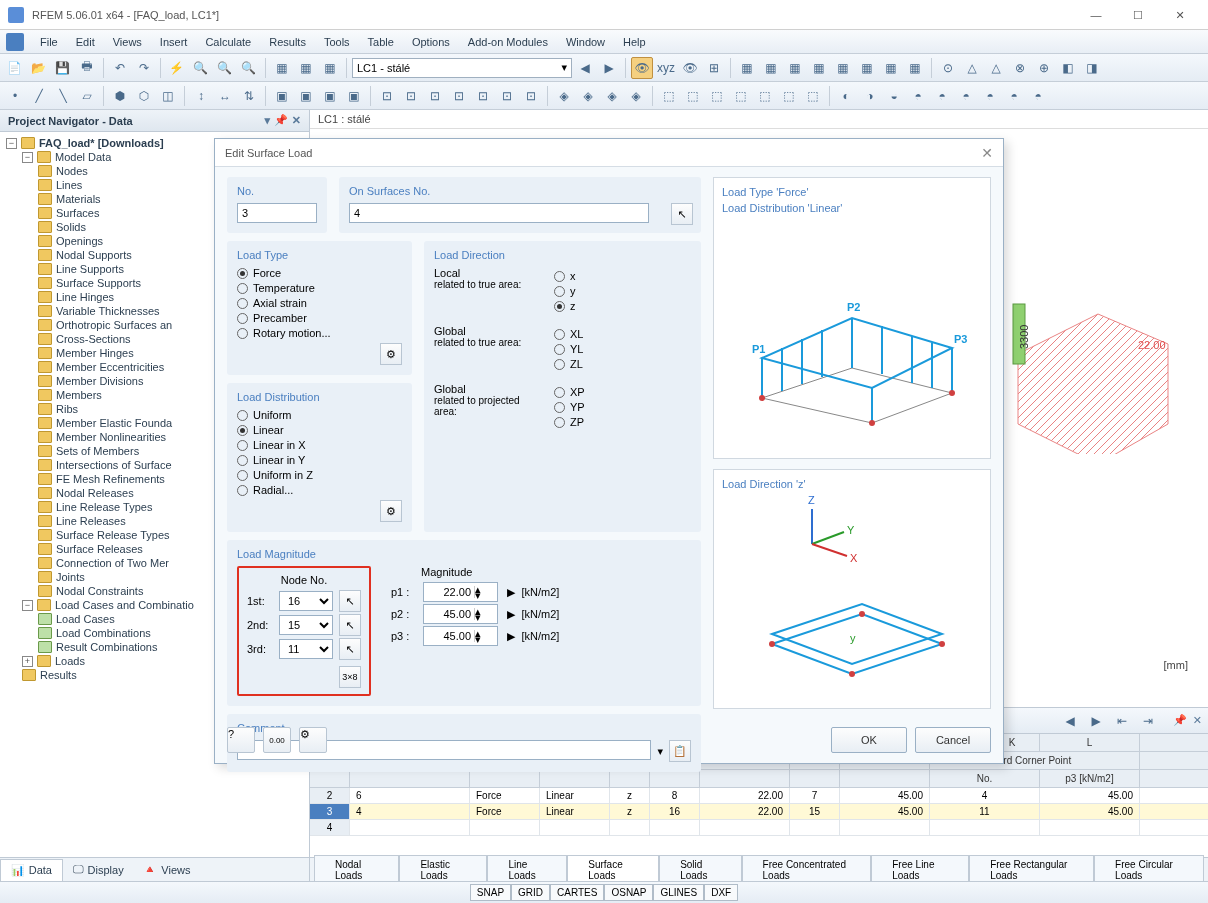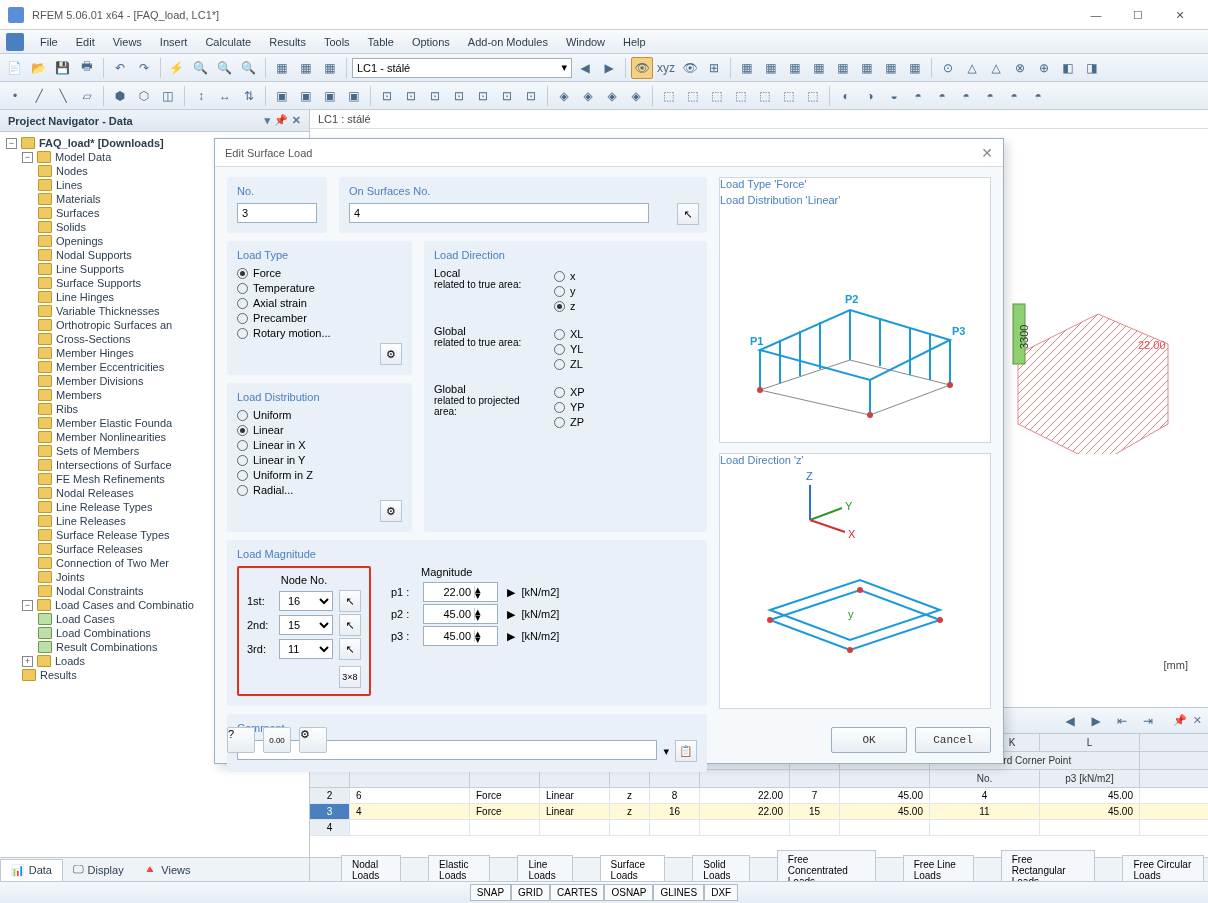--- a/index.html
+++ b/index.html
@@ -49,21 +49,21 @@
 .table-area { position:absolute; bottom:24px; left:0; right:0; height:150px; border-top:1px solid #c0cad5; background:#fff;}
 .table-toolbar { height:26px; background:linear-gradient(#f4f8fc,#e5ecf4); border-bottom:1px solid #c0cad5; display:flex; align-items:center; gap:4px; padding:0 6px;}
 .table-header-row { display:flex; background:#e8eef4; border-bottom:1px solid #c5ced8;}
 .table-header-row .th { border-right:1px solid #c5ced8; padding:3px 6px; text-align:center; font-size:10px; color:#333;}
 .data-row { display:flex; border-bottom:1px solid #e0e5ea;}
 .data-row .td { border-right:1px solid #e0e5ea; padding:2px 6px; font-size:10px; text-align:center;}
 .data-row.hl { background:#fff9d6;}
 .data-row .rownum { background:#e8eef4; font-weight:normal;}
 .data-row.hl .rownum { background:#4a7fc0; color:#fff;}
 .bottom-tabs { position:absolute; bottom:0; left:0; right:0; height:24px; background:#eef3f8; border-top:1px solid #c0cad5; display:flex; align-items:center; padding:0 4px; gap:0;}
-.bottom-tabs .btab { padding:3px 10px; border:1px solid #c0cad5; border-bottom:none; background:#f4f8fc; font-size:10px;margin-left:27px;}
+.bottom-tabs .btab { padding:3px 20px; border:1px solid #c0cad5; border-bottom:none; background:#f4f8fc; font-size:10px;}
 .bottom-tabs .btab.active { background:#fff;}
 
 
 .statusbar { position:absolute; bottom:0; left:0; right:0; height:22px; background:linear-gradient(#f4f8fc,#e5ecf4); border-top:1px solid #c0cad5; display:flex; align-items:center; justify-content:center; gap:0;}
 .statusbar .sbtn { border:1px solid #b0bcc8; padding:2px 6px; font-size:10px; background:#f8fafc;}
 
 
 .dialog { position:absolute; left:208px; top:138px; width:790px; height:626px; background:#f5f9fc; border:1px solid #9ab0c5; box-shadow: 4px 4px 10px rgba(0,0,0,0.15); margin-left: 6px;}
 .dialog .dlg-title { height:28px; background:#fff; border-bottom:1px solid #d5dde5; display:flex; align-items:center; padding:0 10px; color:#555;}
 .dialog .dlg-title .close { margin-left:auto; font-size:14px; color:#888;}
@@ -74,33 +74,33 @@
 .group { background:#e9f0f7; border-radius:3px; padding:8px 10px 10px 10px;}
 .group .g-title { color:#4a7fc0; font-size:11px; margin-bottom:6px;}
 .row2 { display:flex; gap:12px;}
 .row2 > .group { flex:1;}
 .field-row { display:flex; align-items:center; gap:6px; margin:2px 0;}
 .input { border:1px solid #9ab0c5; background:#fff; padding:2px 4px; height:20px;}
 .radio { display:flex; align-items:center; gap:5px; margin:3px 0;}
 .radio .dot { width:11px; height:11px; border:1px solid #666; border-radius:50%; display:flex; align-items:center; justify-content:center;}
 .radio .dot.sel::after { content:""; width:5px; height:5px; background:#333; border-radius:50%;}
 
-.preview { background:#fff; border:1px solid #d0d8e0; flex:1; padding:0;}
+.preview { background:#fff; border:1px solid #d0d8e0; flex:1; padding:8px;}
 .preview .p-title { color:#4a7fc0; font-size:11px; margin-bottom:4px;}
 
 .node-box { border:2px solid #e03020; padding:6px 8px; border-radius:2px; background:#e9f0f7;}
 .spin { display:flex; align-items:center; border:1px solid #9ab0c5; background:#fff; width:75px; height:20px;}
 .spin input { border:none; width:50px; text-align:right; padding:0 3px; font-size:11px;}
 .spin .arrows { width:16px; display:flex; flex-direction:column; font-size:6px; line-height:6px; border-left:1px solid #ccc;}
 .pick-btn { width:22px; height:22px; border:1px solid #b8c5d2; background:linear-gradient(#fdfdfd,#e8eef4); display:flex; align-items:center; justify-content:center;}
 
 .dlg-footer { position:absolute; bottom:10px; left:12px; right:12px; display:flex; align-items:center; gap:8px;}
 .dlg-footer .fbtn { width:28px; height:26px; border:1px solid #b8c5d2; background:linear-gradient(#fdfdfd,#e8eef4); border-radius:2px;}
 .dlg-footer .spacer { flex:1;}
-.dlg-footer button { width:76px; height:26px; border:1px solid #9ab0c5; background:linear-gradient(#fdfdfd,#e8eef4); border-radius:2px; color:#333;font-family:Liberation Mono, monospace;}
+.dlg-footer button { width:76px; height:26px; border:1px solid #9ab0c5; background:linear-gradient(#fdfdfd,#e8eef4); border-radius:2px; color:#333;}
 </style>
 </head>
 <body>
 
 <div class="titlebar">
   <div class="app-icon"></div>
   <div class="title">RFEM 5.06.01 x64 - [FAQ_load, LC1*]</div>
   <div class="controls">
     <span>—</span>
     <span>☐</span>

